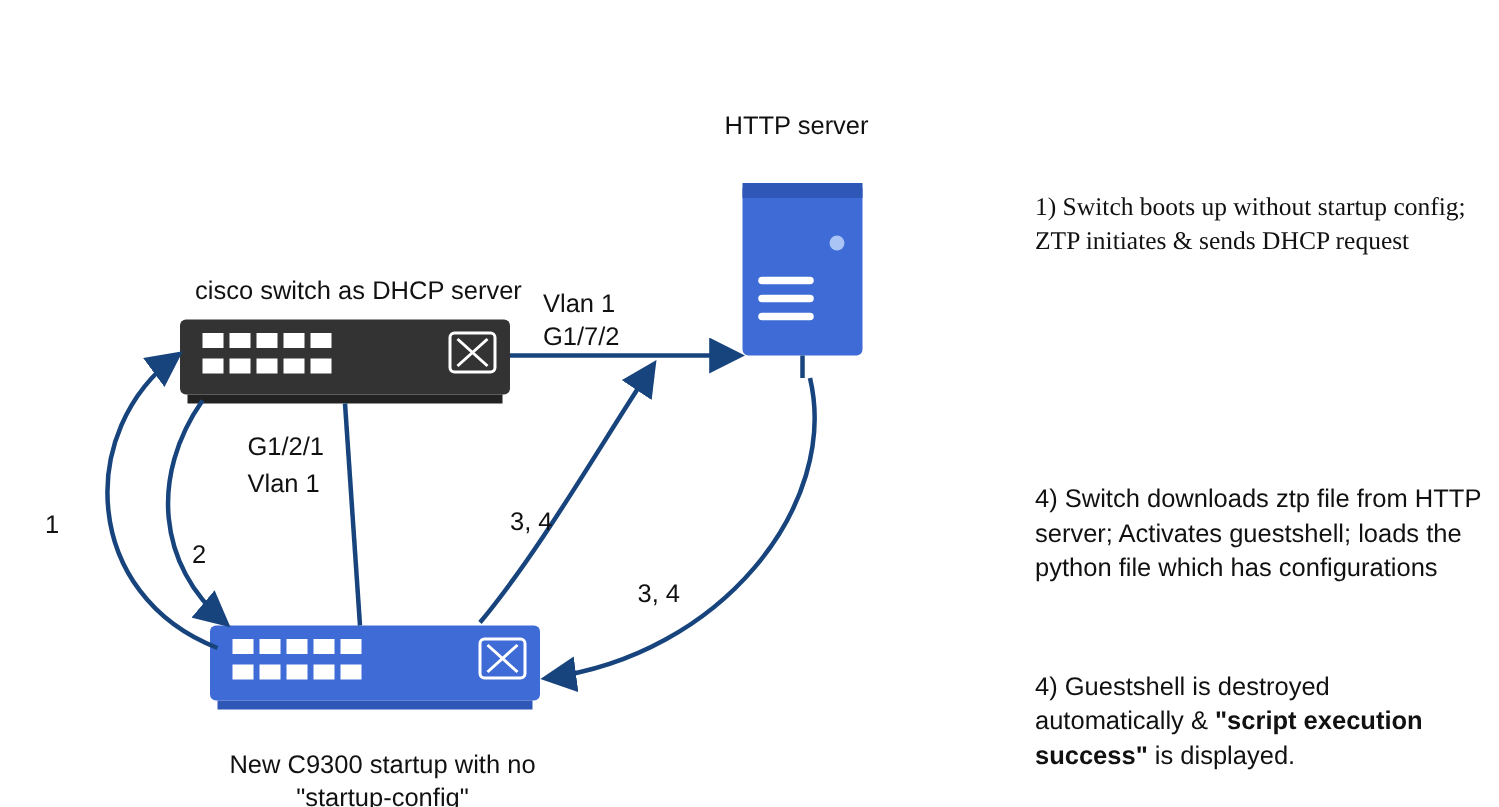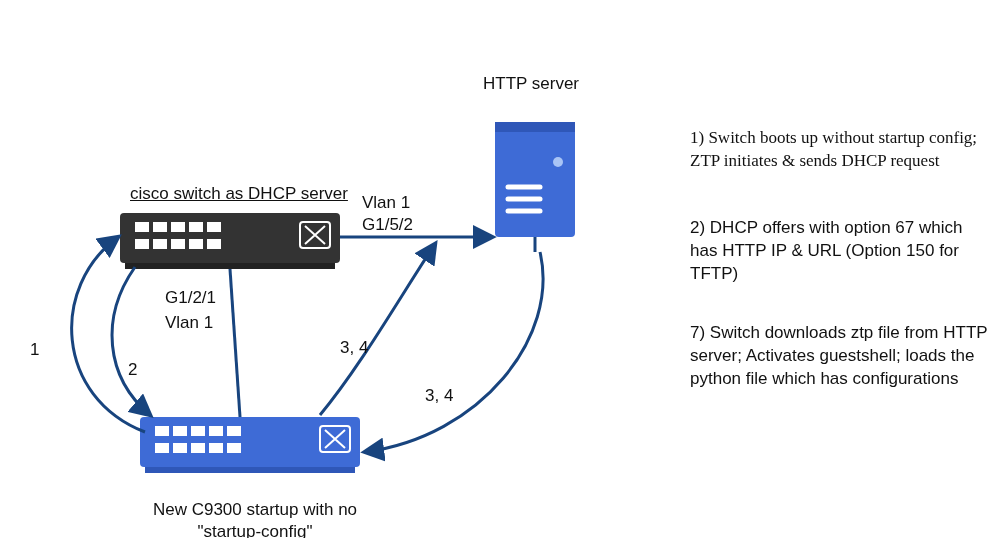--- a/index.html
+++ b/index.html
@@ -85,31 +85,33 @@
     <path d="M145 395 C 55 360, 50 250, 118 200" stroke="#18447e" stroke-width="3" fill="none" marker-end="url(#arrA)"></path>
 
     <path d="M135 230 C 100 280, 105 340, 150 378" stroke="#18447e" stroke-width="3" fill="none" marker-end="url(#arrA)"></path>
 
     <path d="M320 378 C 360 330, 400 260, 435 207" stroke="#18447e" stroke-width="3" fill="none" marker-end="url(#arrA)"></path>
 
     <path d="M540 215 C 560 300, 480 400, 365 415" stroke="#18447e" stroke-width="3" fill="none" marker-end="url(#arrA)"></path>
   </svg>
 
   <div class="lbl" style="left:483px;top:36px;">HTTP server</div>
-  <div class="lbl" style="left:130px;top:146px;text-decoration:underline;">cisco switch as DHCP server</div>
+  <div class="lbl" style="left:130px;top:146px;">cisco switch as DHCP server</div>
   <div class="lbl" style="left:145px;top:462px;text-align:center;width:220px;">New C9300 startup with no</div>
   <div class="lbl" style="left:145px;top:484px;text-align:center;width:220px;">"startup-config"</div>
 
   <div class="lbl" style="left:362px;top:155px;">Vlan 1</div>
-  <div class="lbl" style="left:362px;top:177px;">G1/5/2</div>
+  <div class="lbl" style="left:362px;top:177px;">G1/7/2</div>
   <div class="lbl" style="left:165px;top:250px;">G1/2/1</div>
   <div class="lbl" style="left:165px;top:275px;">Vlan 1</div>
 
   <div class="lbl" style="left:30px;top:302px;">1</div>
   <div class="lbl" style="left:128px;top:322px;">2</div>
   <div class="lbl" style="left:340px;top:300px;">3, 4</div>
   <div class="lbl" style="left:425px;top:348px;">3, 4</div>
 
   <div class="step" style="left:690px;top:90px;font-family:Liberation Serif, serif;">1) Switch boots up without startup config; ZTP initiates &amp; sends DHCP request</div>
-  <div class="step" style="left:690px;top:180px;">2) DHCP offers with option 67 which has HTTP IP &amp; URL (Option 150 for TFTP)</div>
-  <div class="step" style="left:690px;top:285px;">7) Switch downloads ztp file from HTTP server; Activates guestshell; loads the python file which has configurations</div>
+  <div class="step" style="left:690px;top:285px;">4) Switch downloads ztp file from HTTP server; Activates guestshell; loads the python file which has configurations</div>
+  <div class="step" style="left:690px;top:410px;">
+    <span>4) Guestshell is destroyed automatically &amp; </span><b>"script execution success"</b><span> is displayed.</span>
+  </div>
 
 </div>
 
 </body></html>

